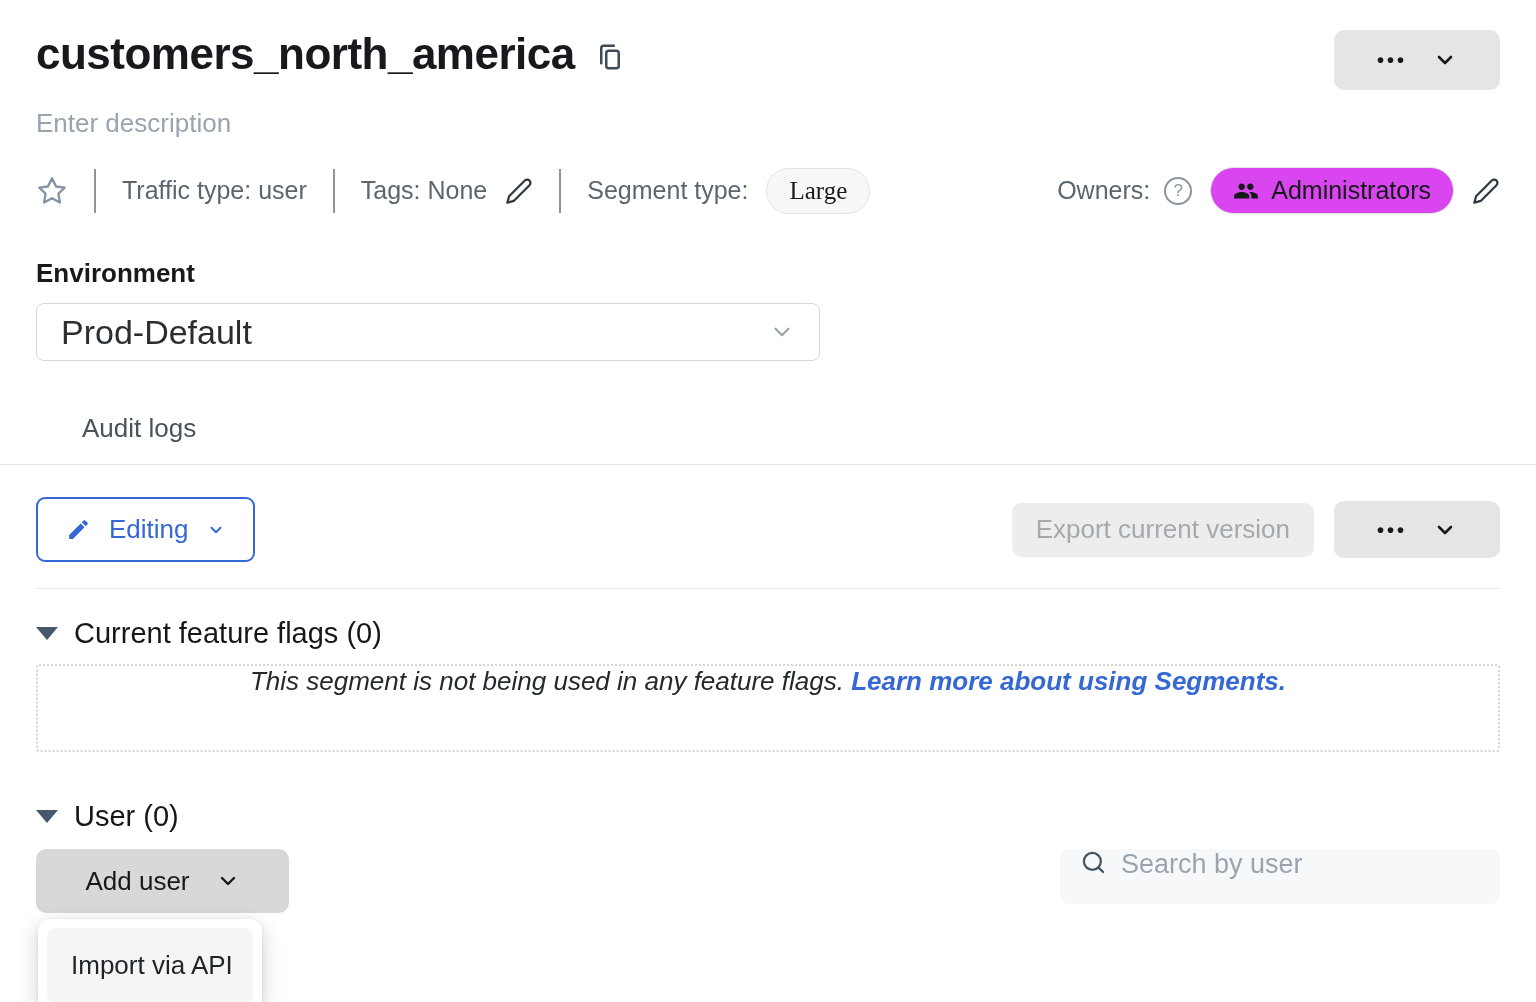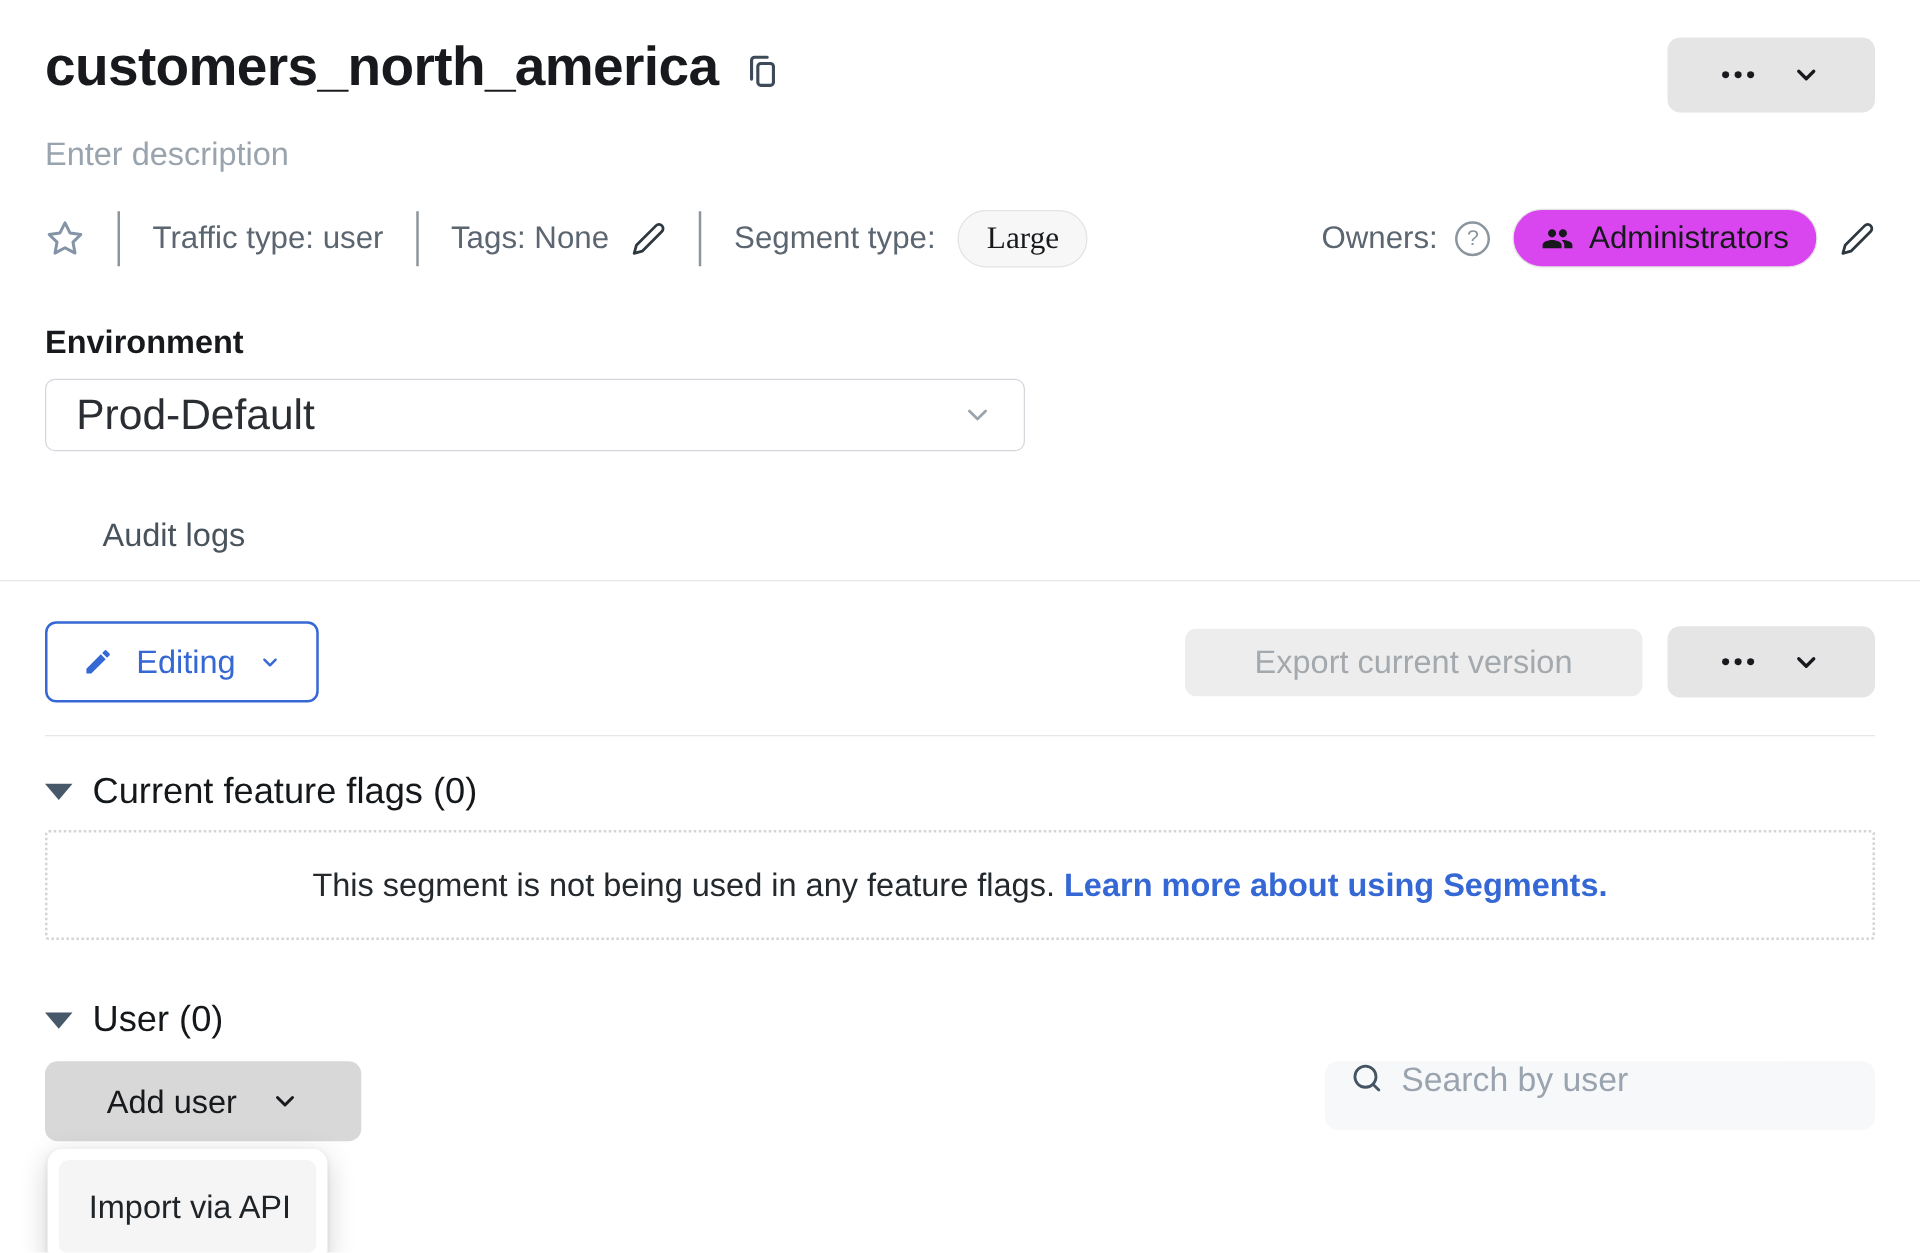--- a/index.html
+++ b/index.html
@@ -72,35 +72,35 @@
   .toolbar { margin-top: 32px; display: flex; align-items: center; }
   .editing-btn {
     display: flex; align-items: center; gap: 18px;
     background: #fff; border: 2px solid var(--accent); border-radius: 9px;
     height: 65px; padding: 0 28px; color: var(--accent); cursor: pointer;
   }
   .editing-btn .label { font-size: 26px; font-weight: 500; color: var(--accent); }
   .toolbar-right { margin-left: auto; display: flex; align-items: center; gap: 20px; }
   .export-btn {
     background: var(--disabled-bg); color: var(--disabled-text);
-    border: none; border-radius: 9px; height: 54px; padding: 0 56px;
+    border: none; border-radius: 9px; height: 54px; padding: 0 24px;
     font-size: 26px; font-weight: 500; font-family: inherit; cursor: default;
   }
   .more-btn-toolbar { width: 166px; height: 57px; }
 
   .hdivider { margin-top: 26px; height: 1px; background: #e8e8e8; }
 
   
   .section-head { display: flex; align-items: center; gap: 16px; cursor: pointer; }
   .caret-down { width: 0; height: 0; border-left: 11px solid transparent; border-right: 11px solid transparent; border-top: 13px solid #47586a; }
   .section-title { font-size: 29px; font-weight: 500; color: #15181b; }
   .ff-head { margin-top: 28px; }
   .dotted-box {
     margin-top: 14px; border: 2px dotted #d4d4d4; border-radius: 3px;
-    height: 88px; display: flex; align-items: center; justify-content: center;
+    height: 88px; display: flex; justify-content: center; font-style: italic;
   }
   .dotted-box .msg { font-size: 26px; color: #24292e; }
   .dotted-box a.link { color: var(--accent); font-weight: 700; text-decoration: none; cursor: pointer; }
 
   .user-head { margin-top: 48px; }
   .user-row { margin-top: 16px; display: flex; align-items: flex-start; justify-content: space-between; position: relative; }
 
   .adduser-wrap { position: relative; }
   .adduser-btn {
     width: 253px; height: 64px; background: var(--btn-gray-active);

